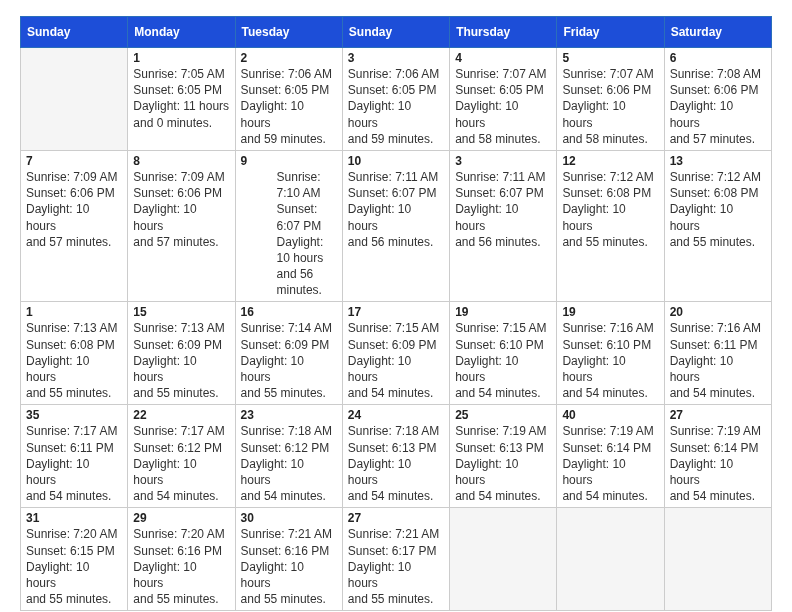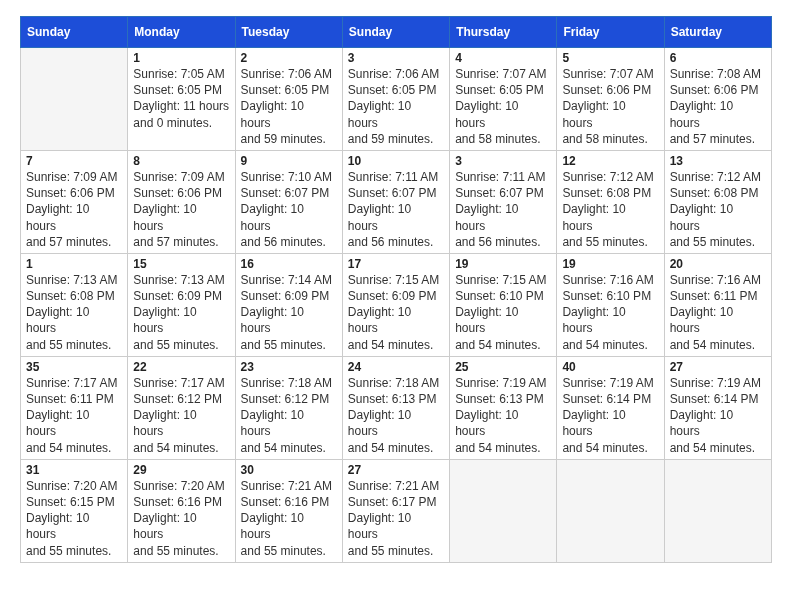--- a/index.html
+++ b/index.html
@@ -166,21 +166,21 @@
           </td>
           <td>
             <span class="day-num">8</span>
             <div class="day-info" style="white-space: pre-line;">Sunrise: 7:09 AM
 Sunset: 6:06 PM
 Daylight: 10 hours
 and 57 minutes.</div>
           </td>
           <td>
             <span class="day-num">9</span>
-            <div class="day-info" style="white-space: pre-line;">Sunrise: 7:10 AM
+            <div class="day-info" style="white-space: pre-line; margin-left: 36px;">Sunrise: 7:10 AM
 Sunset: 6:07 PM
 Daylight: 10 hours
 and 56 minutes.</div>
           </td>
           <td>
             <span class="day-num">10</span>
             <div class="day-info" style="white-space: pre-line;">Sunrise: 7:11 AM
 Sunset: 6:07 PM
 Daylight: 10 hours
 and 56 minutes.</div>

